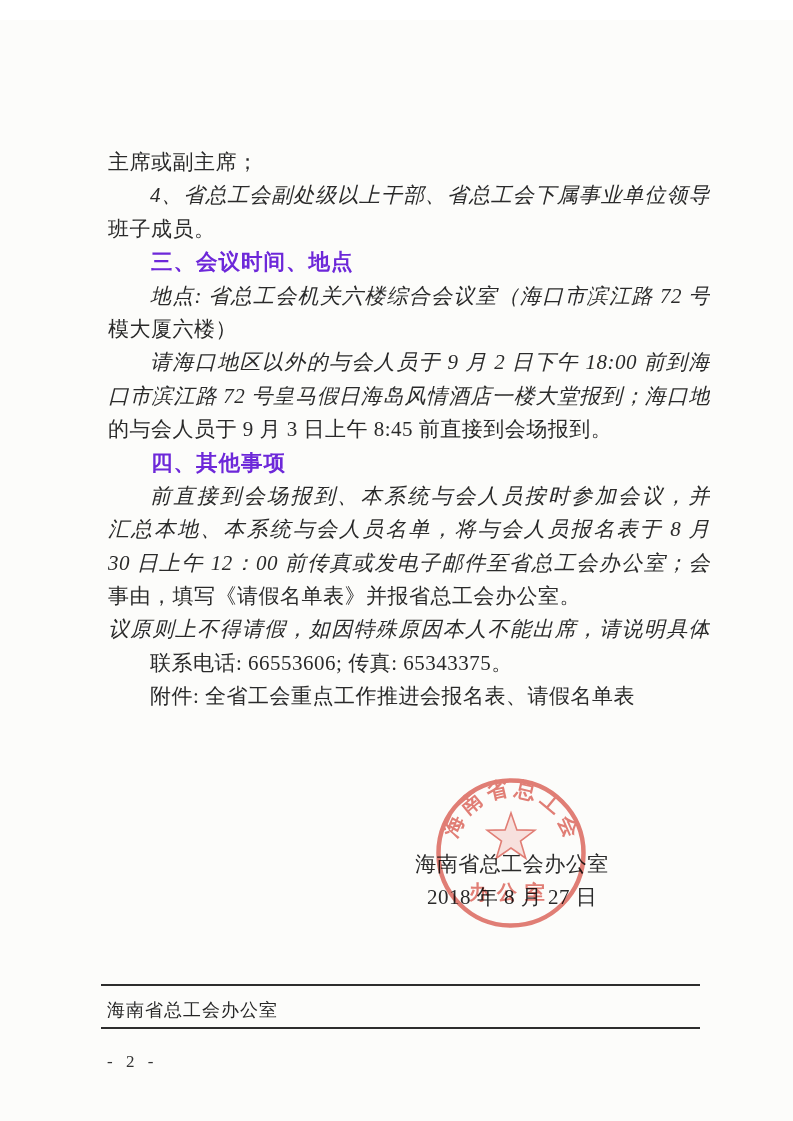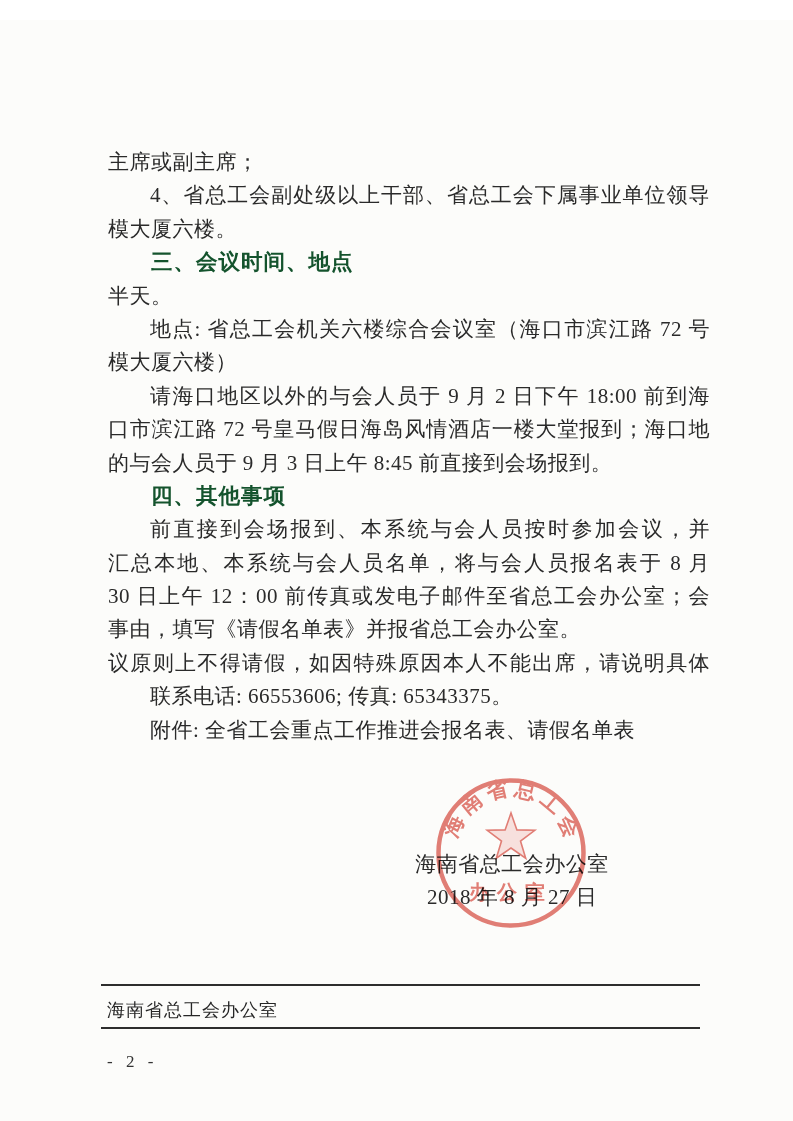--- a/index.html
+++ b/index.html
@@ -28,26 +28,27 @@
     font-size: 21px;
     overflow: hidden;
     letter-spacing: 0.5px;
     text-align: left;
   }
   .doc-body .line.indent { text-indent: 2em; }
   .doc-body .line.fill {
     text-align: justify;
     text-align-last: justify;
     text-justify: inter-character;
+    font-style: italic;
   }
   .doc-body .line.heading {
     font-family: "Liberation Sans", sans-serif;
     font-weight: 700;
     font-size: 21.5px;
-    color: #14532d;
+    color: #6d28d9;
     letter-spacing: 1px;
   }
   
   .signature {
     position: absolute;
     left: 407px;
     top: 828px;
     width: 210px;
     text-align: center;
   }
@@ -106,23 +107,22 @@
   }
 </style>
 </head>
 <body>
 
 <div class="page">
 
   <div class="doc-body">
       <div class="line">主席或副主席；</div>
       <div class="line indent fill">4、省总工会副处级以上干部、省总工会下属事业单位领导</div>
-      <div class="line">模大厦六楼。</div>
+      <div class="line">班子成员。</div>
       <div class="line indent heading">三、会议时间、地点</div>
-      <div class="line">半天。</div>
       <div class="line indent fill">地点: 省总工会机关六楼综合会议室（海口市滨江路 72 号劳</div>
       <div class="line">模大厦六楼）</div>
       <div class="line indent fill">请海口地区以外的与会人员于 9 月 2 日下午 18:00 前到海</div>
       <div class="line fill">口市滨江路 72 号皇马假日海岛风情酒店一楼大堂报到；海口地区</div>
       <div class="line">的与会人员于 9 月 3 日上午 8:45 前直接到会场报到。</div>
       <div class="line indent heading">四、其他事项</div>
       <div class="line indent fill">前直接到会场报到、本系统与会人员按时参加会议，并</div>
       <div class="line fill">汇总本地、本系统与会人员名单，将与会人员报名表于 8 月</div>
       <div class="line fill">30 日上午 12：00 前传真或发电子邮件至省总工会办公室；会</div>
       <div class="line">事由，填写《请假名单表》并报省总工会办公室。</div>

